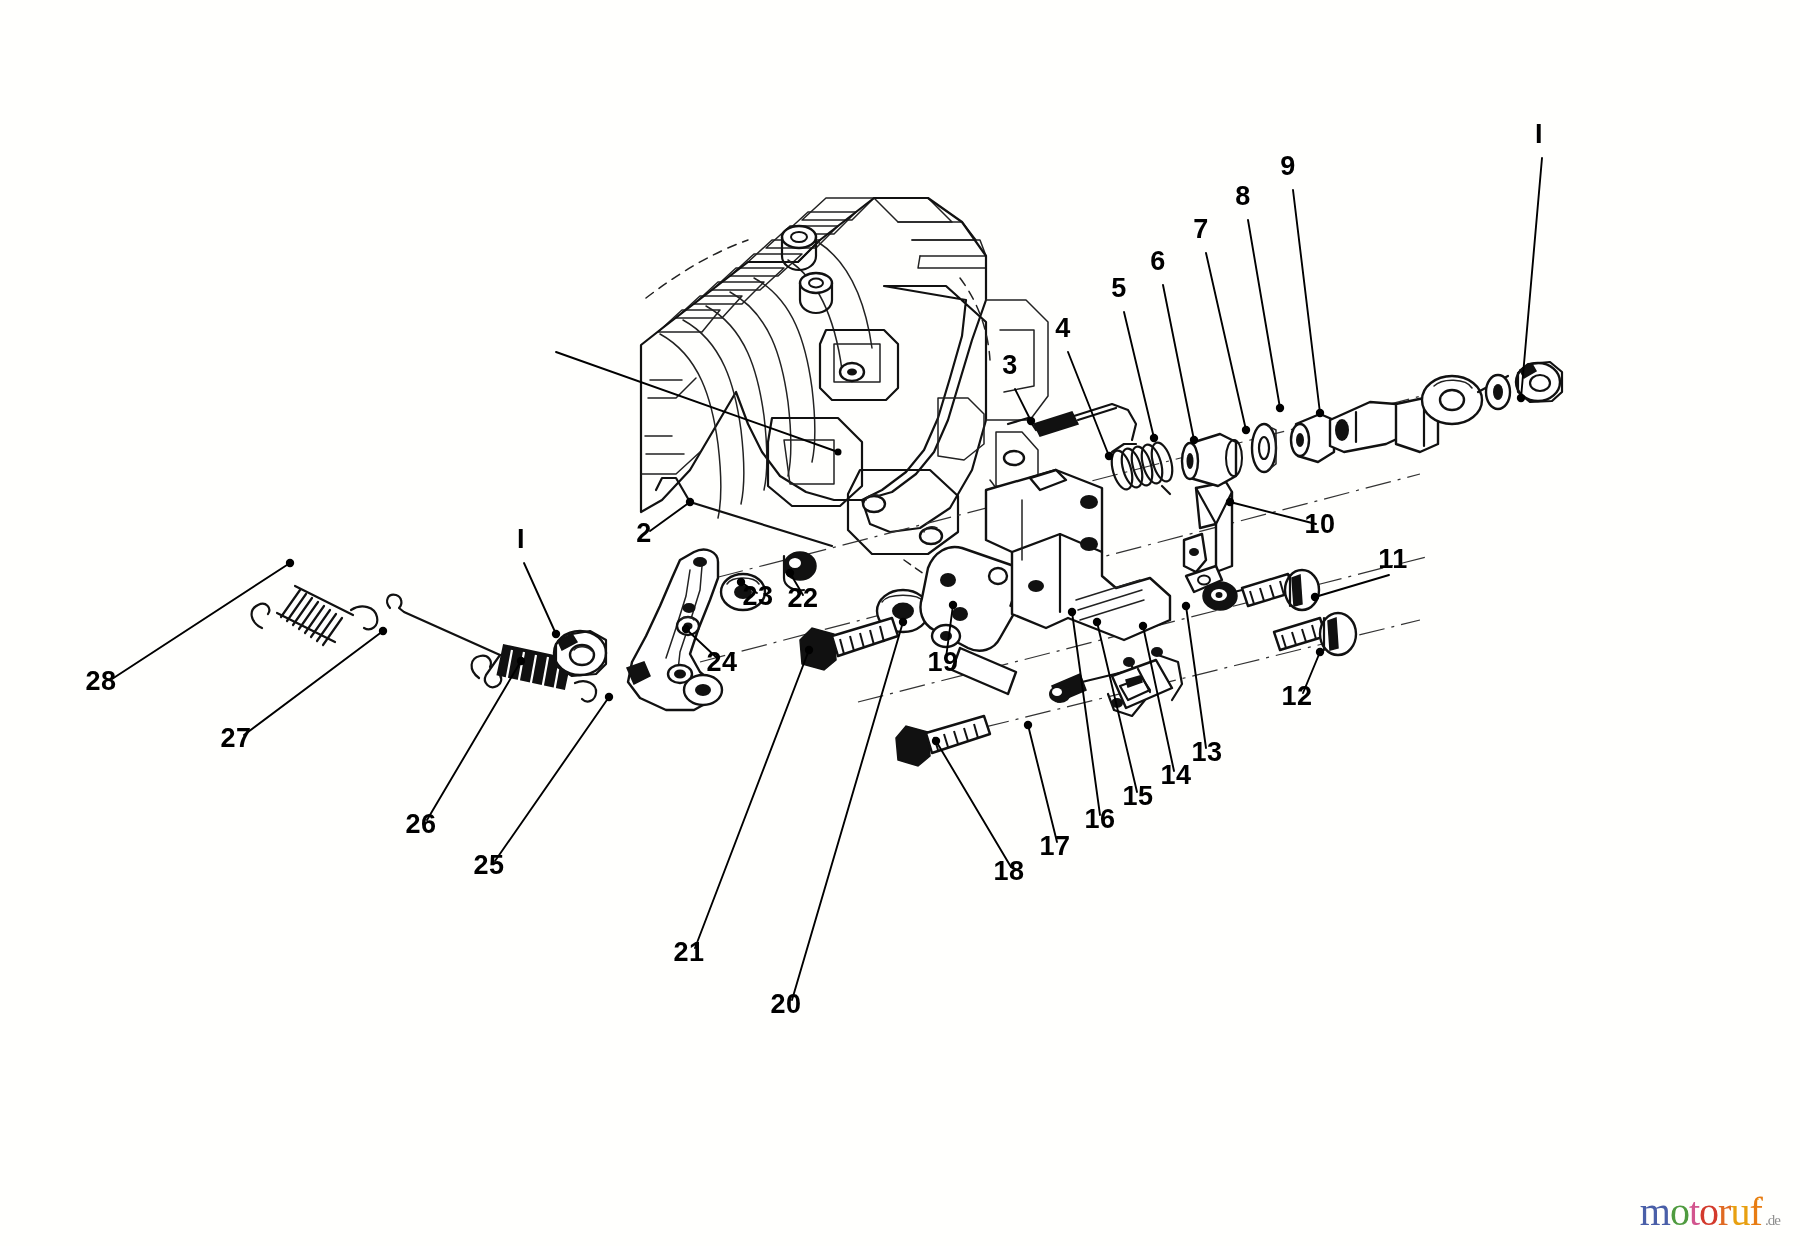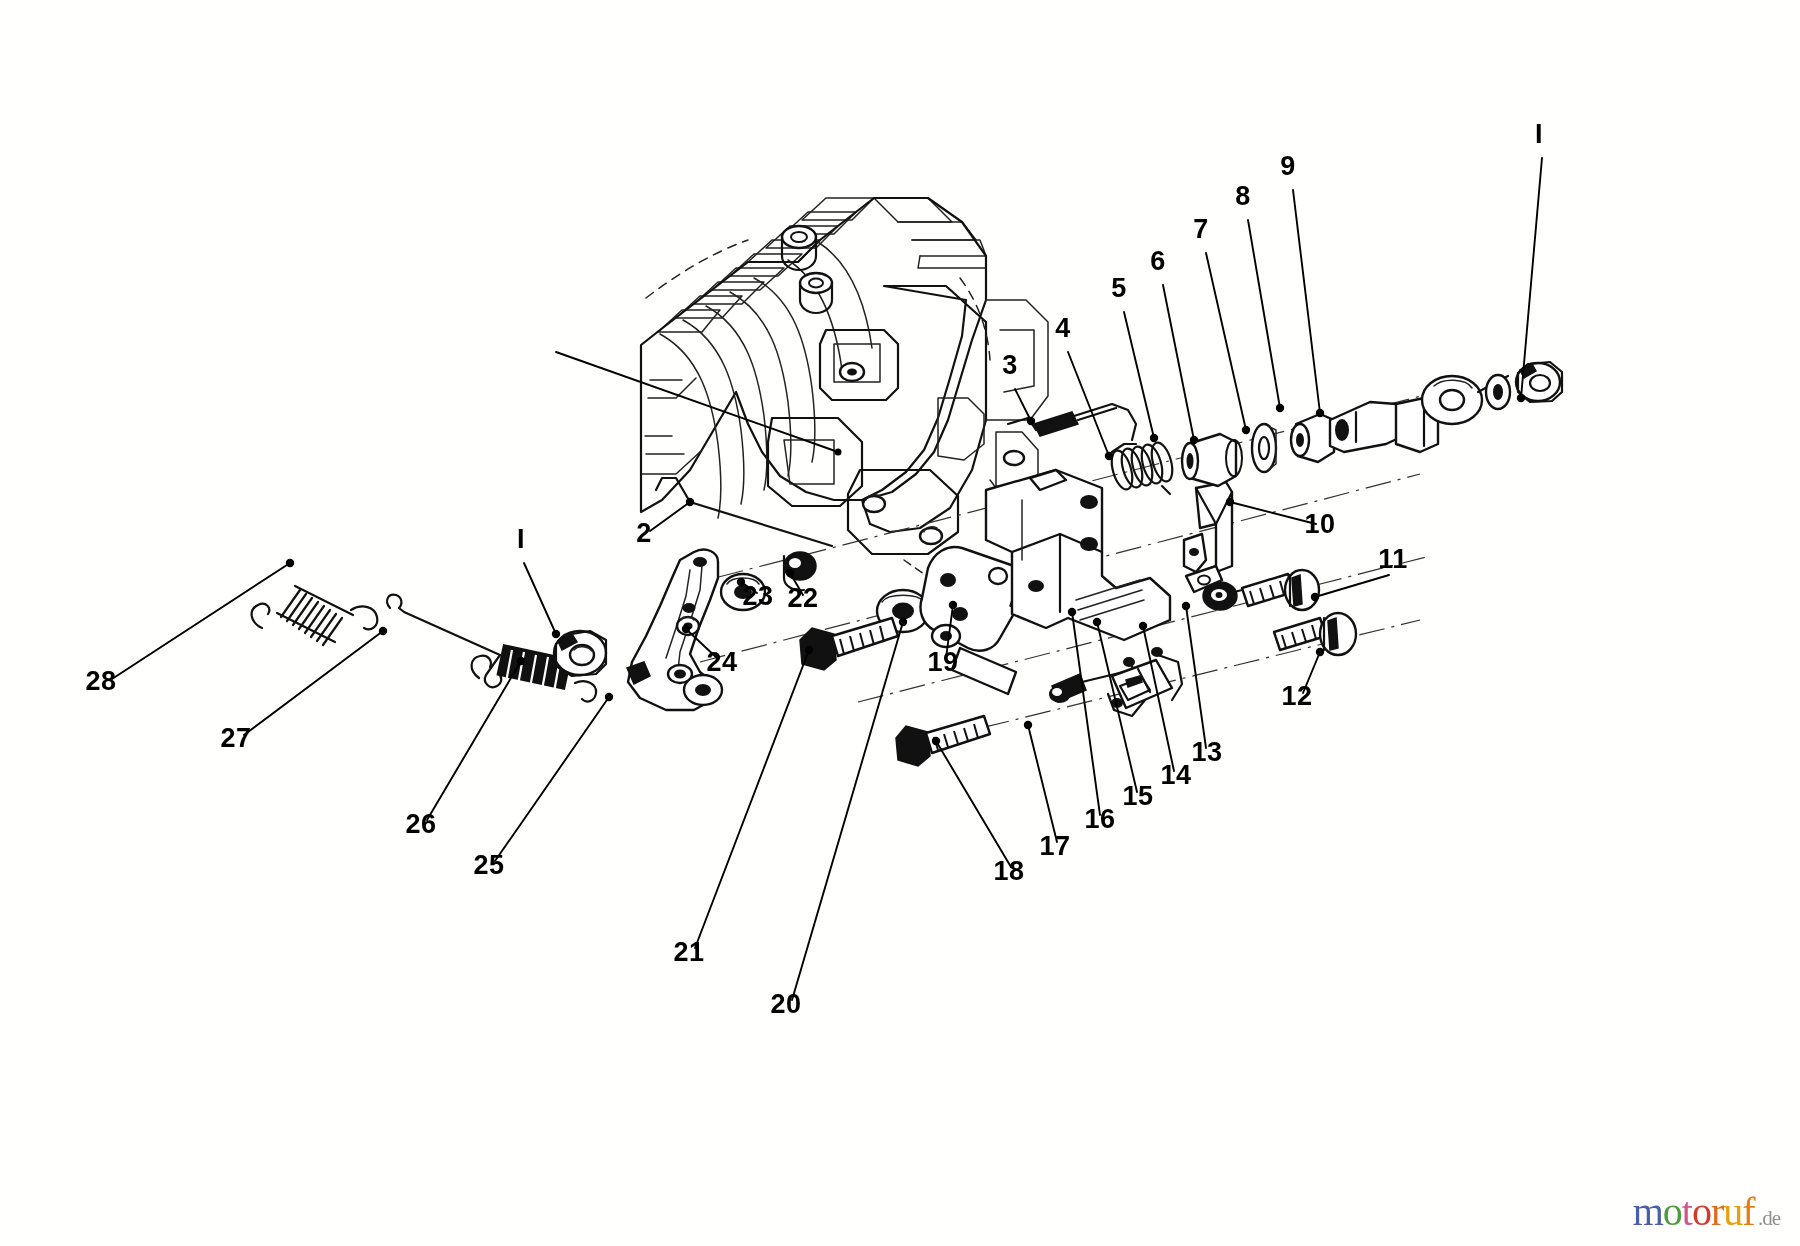--- a/index.html
+++ b/index.html
@@ -81,21 +81,21 @@
     bottom: 14px;
     font-family: "Liberation Serif", serif;
     font-size: 40px;
     letter-spacing: -1px;
     line-height: 1;
     user-select: none;
     white-space: nowrap;
   }
   .watermark span { display: inline-block; }
   .wm-suffix {
-    font-size: 21px;
+    font-size: 15px;
     vertical-align: baseline;
   }
   .wm-dotmark {
     position: relative;
     top: -22px;
     left: -6px;
     font-size: 13px;
   }
 </style>
 </head>

